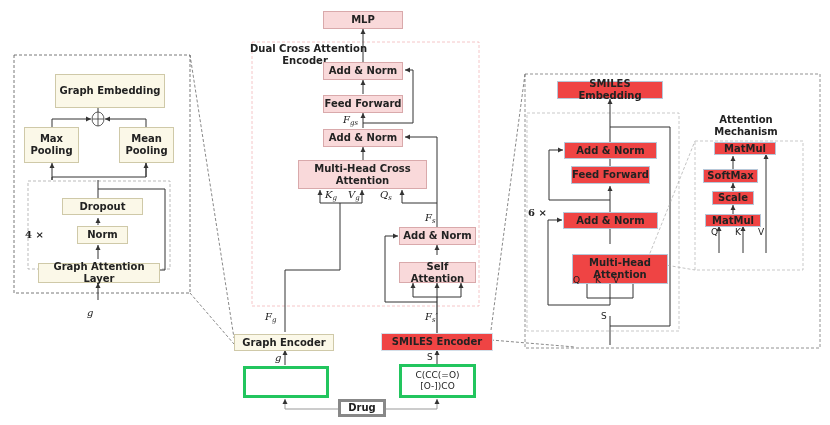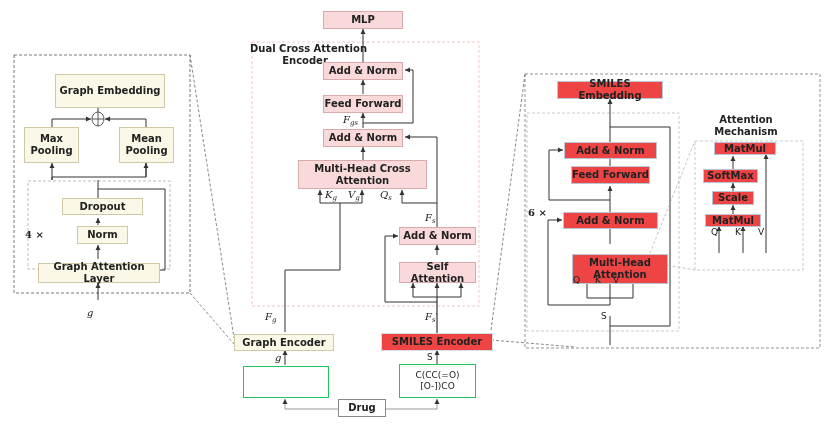--- a/index.html
+++ b/index.html
@@ -5,21 +5,21 @@
   html, body { margin:0; padding:0; background:#ffffff; }
   body { width:830px; height:425px; position:relative; overflow:hidden;
          font-family:"DejaVu Sans", sans-serif; color:#222; }
   svg#wires { position:absolute; left:0; top:0; width:830px; height:425px; }
   .box { position:absolute; box-sizing:border-box; display:flex; align-items:center;
          justify-content:center; text-align:center; font-weight:bold; font-size:10px;
          line-height:12px; border-radius:0; color:#222; }
   .yellow { background:#fbf8e8; border:1px solid #cfc9a8; }
   .pink   { background:#f9d9da; border:1px solid #d9a9ab; }
   .blue   { background:#ef4444; border:1px solid #b7c7d8; }
-  .white  { background:#ffffff; border:1px solid #22c55e; font-weight:normal; }
+  .white  { background:#ffffff; border:3px solid #22c55e; font-weight:normal; }
   .lbl { position:absolute; font-size:10px; color:#222; white-space:nowrap; }
   .math { font-family:"DejaVu Serif", serif; font-style:italic; font-size:10px; }
   .mathsub { font-size:7px; vertical-align:-2px; }
   .title { font-weight:bold; font-size:10px; text-align:center; line-height:12px; }
   .plain { font-size:9px; }
 </style>
 </head>
 <body>
 
 <svg id="wires" viewBox="0 0 830 425">

